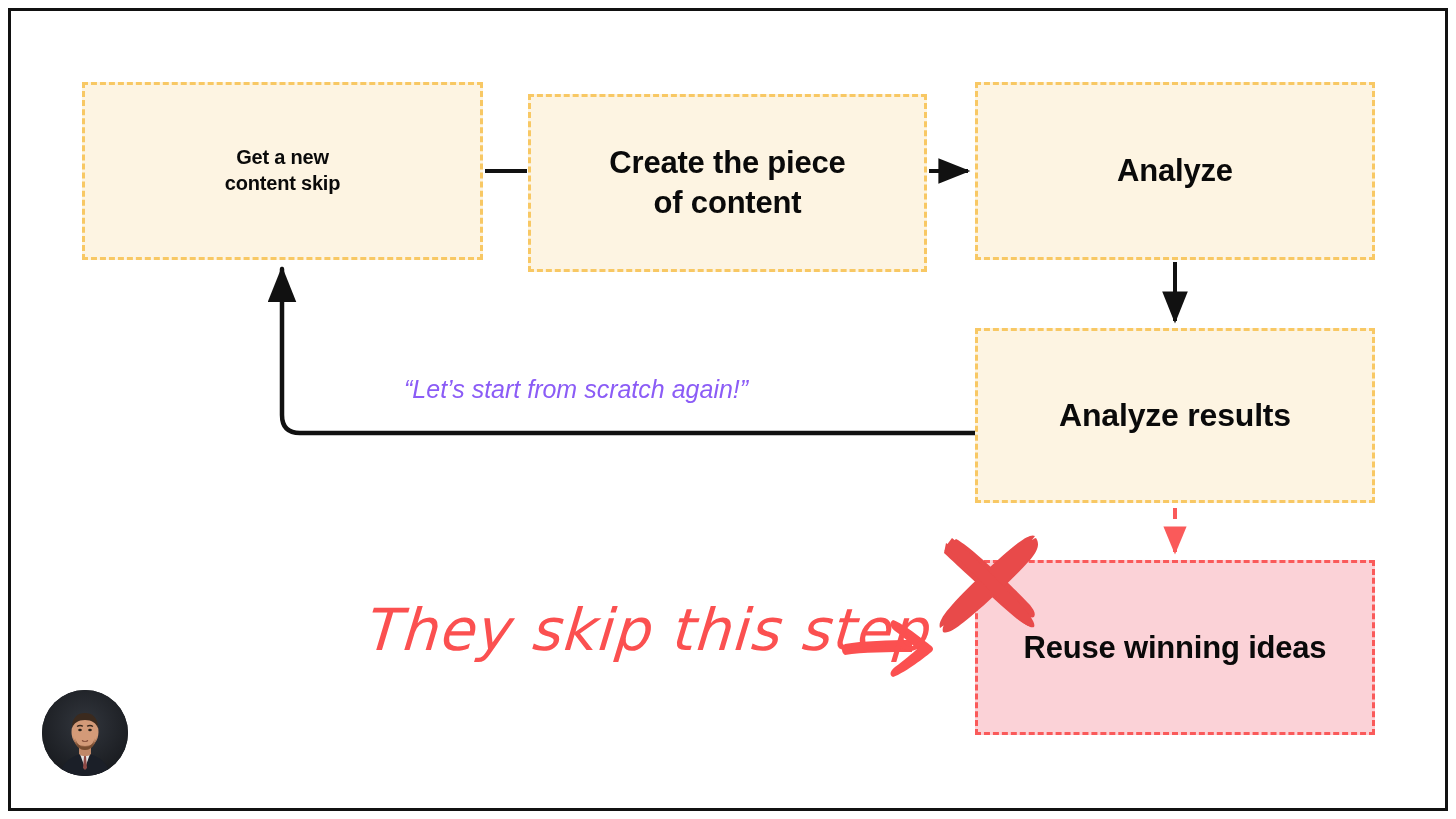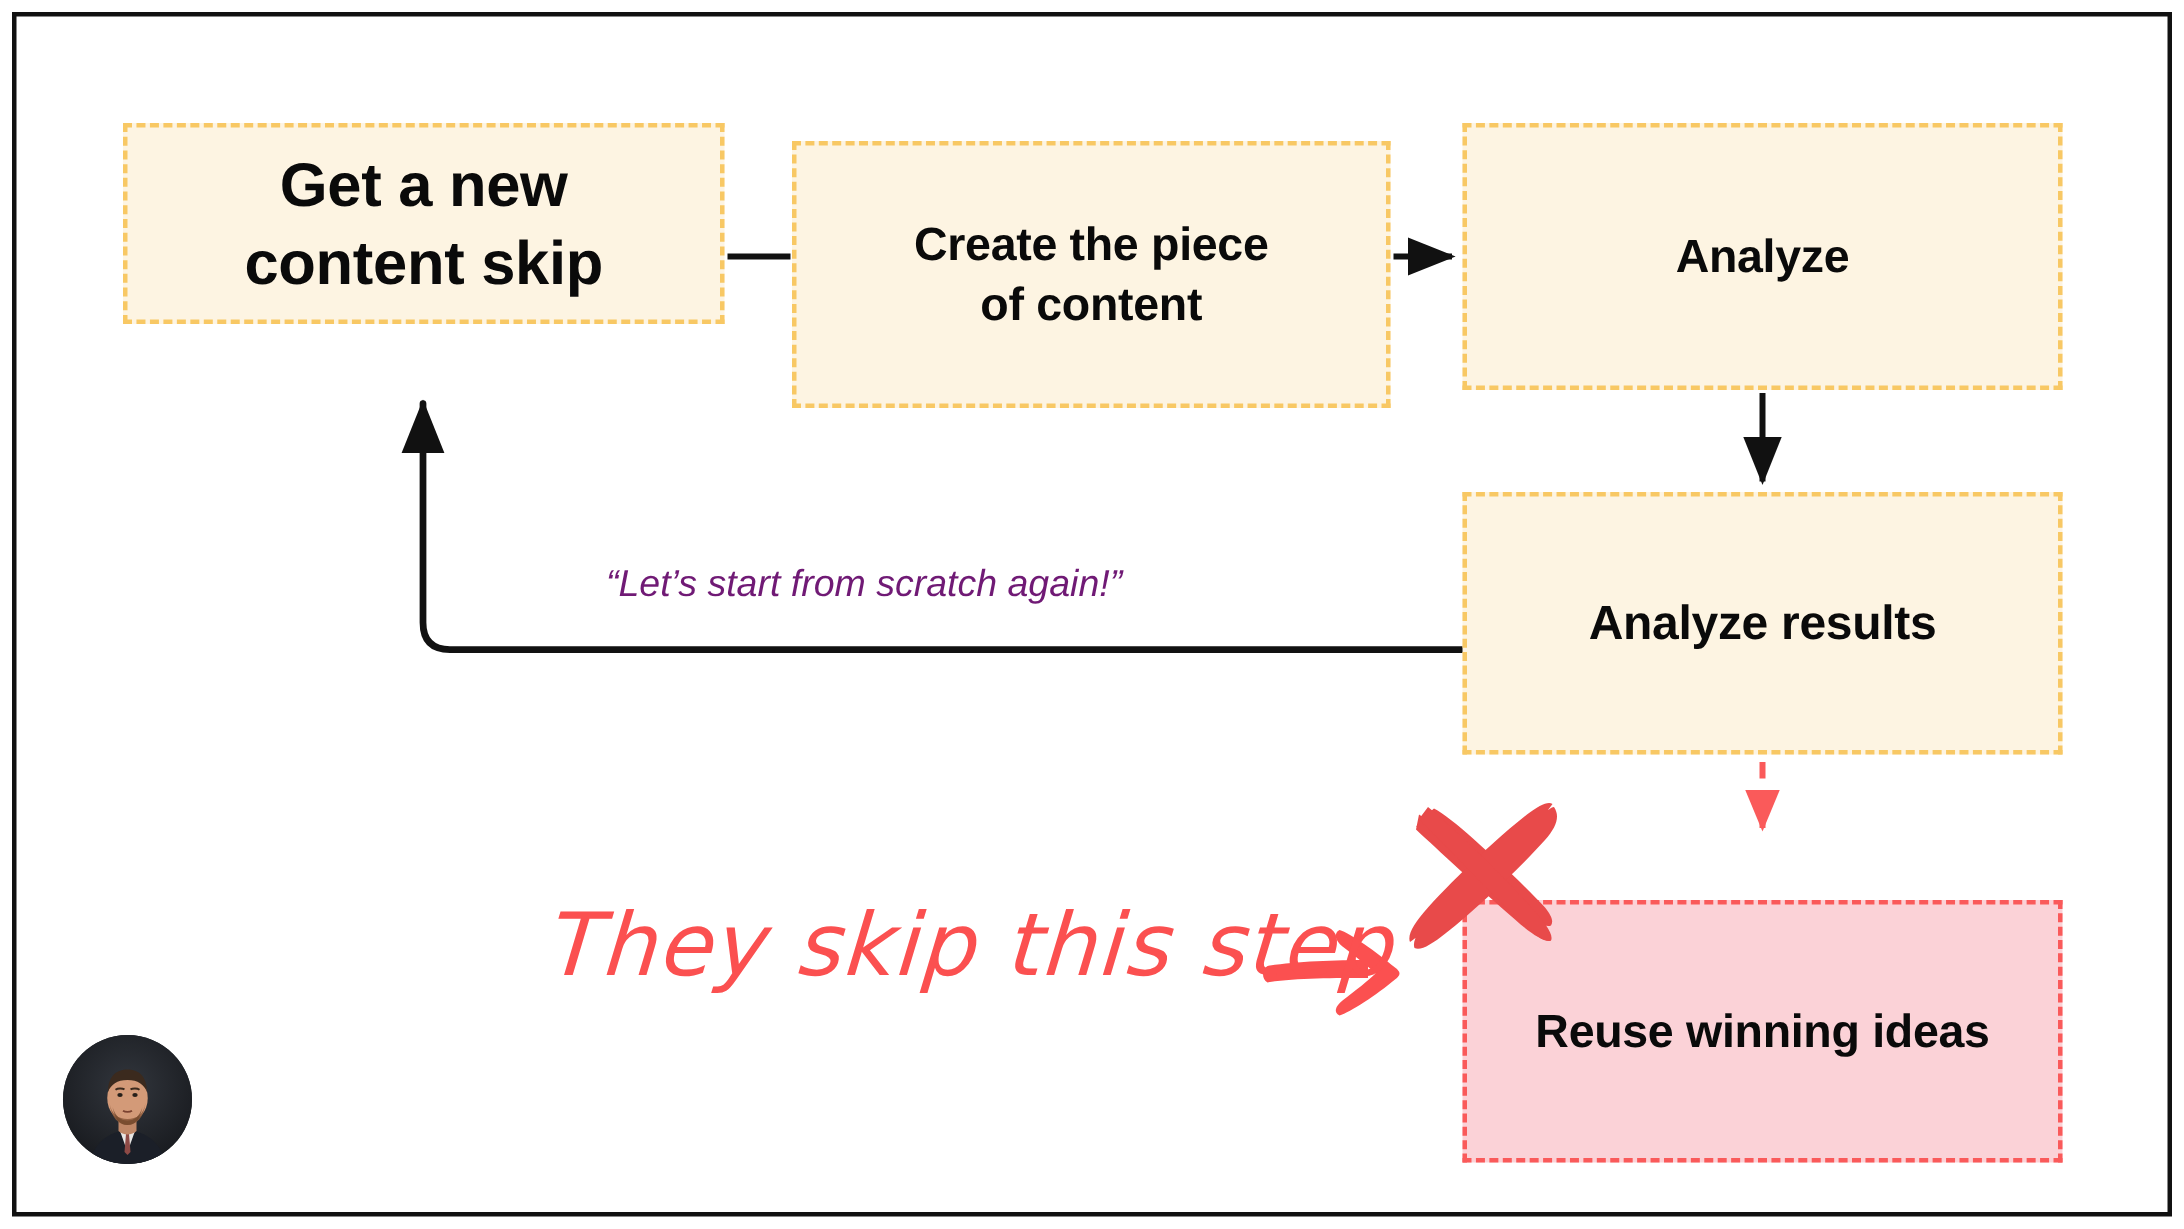--- a/index.html
+++ b/index.html
@@ -39,42 +39,42 @@
     line-height: 1.28;
   }
   .node-amber {
     background: #FDF4E2;
     border: 3px dashed #F8C864;
   }
   .node-red {
     background: #FBD2D7;
     border: 3px dashed #FA5A5A;
   }
-  #node-idea   { left: 82px;  top: 82px;  width: 401px; height: 134px; font-size: 41px; }
+  #node-idea   { left: 82px;  top: 82px;  width: 401px; height: 178px; font-size: 20px; }
   #node-create { left: 528px; top: 82px;  width: 399px; height: 178px; font-size: 31px; margin-top: 12px; }
   #node-publish{ left: 975px; top: 82px;  width: 400px; height: 178px; font-size: 31px; }
   #node-analyze{ left: 975px; top: 328px; width: 400px; height: 175px; font-size: 32px; }
-  #node-reuse  { left: 975px; top: 560px; width: 400px; height: 175px; font-size: 31px; margin-top: 40px; }
+  #node-reuse  { left: 975px; top: 560px; width: 400px; height: 175px; font-size: 31px; }
 
   .svg-layer {
     position: absolute;
     left: 0;
     top: 0;
     width: 1456px;
     height: 819px;
     pointer-events: none;
   }
   .loop-label {
     position: absolute;
     left: 404px;
     top: 375px;
     width: 440px;
     font-size: 25px;
     font-style: italic;
-    color: #701a75;
+    color: #8b5cf6;
     white-space: nowrap;
   }
   .skip-note {
     position: absolute;
     left: 368px;
     top: 596px;
     font-size: 58px;
     font-style: italic;
     font-weight: normal;
     color: #FB5050;

